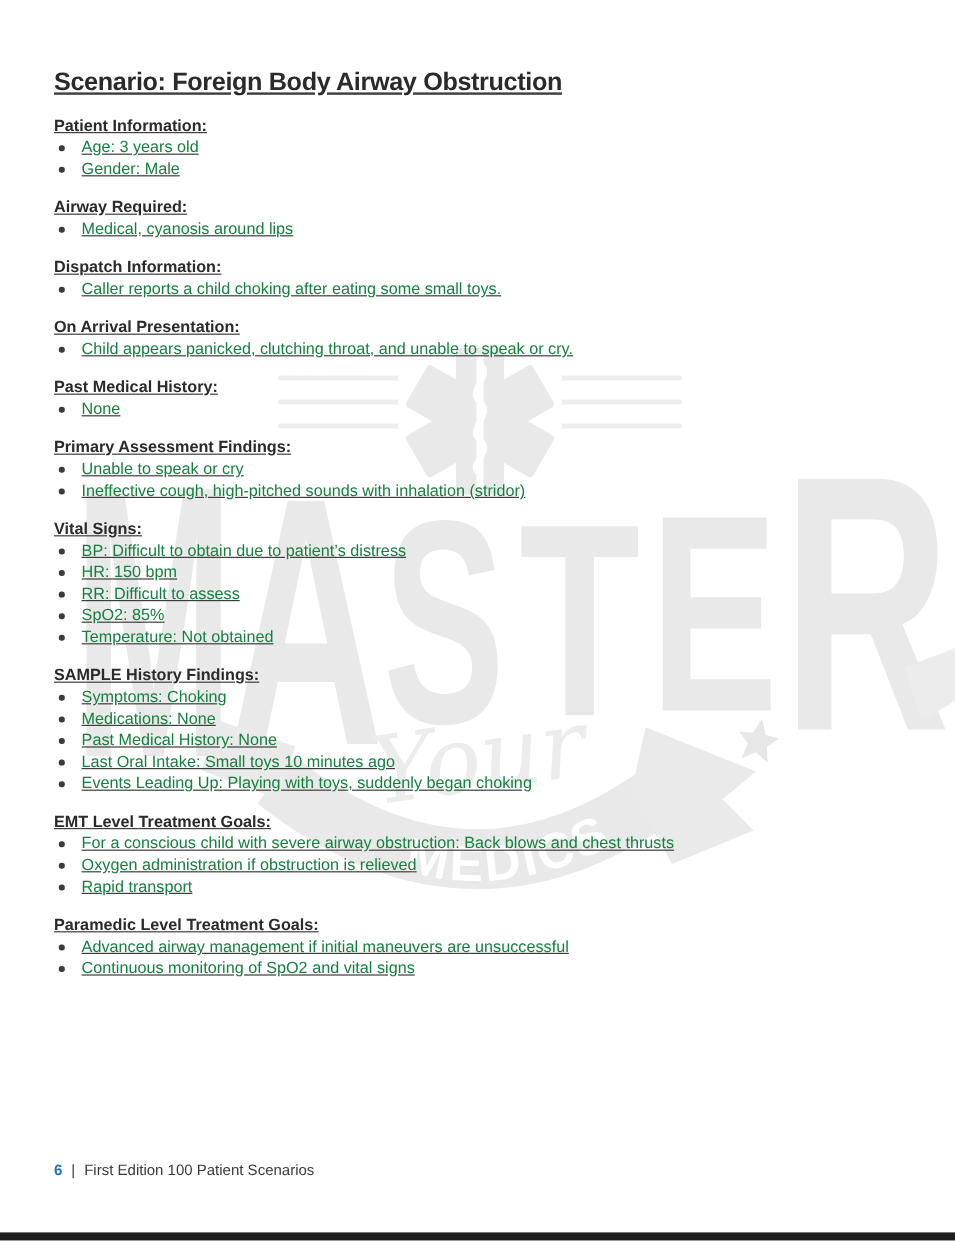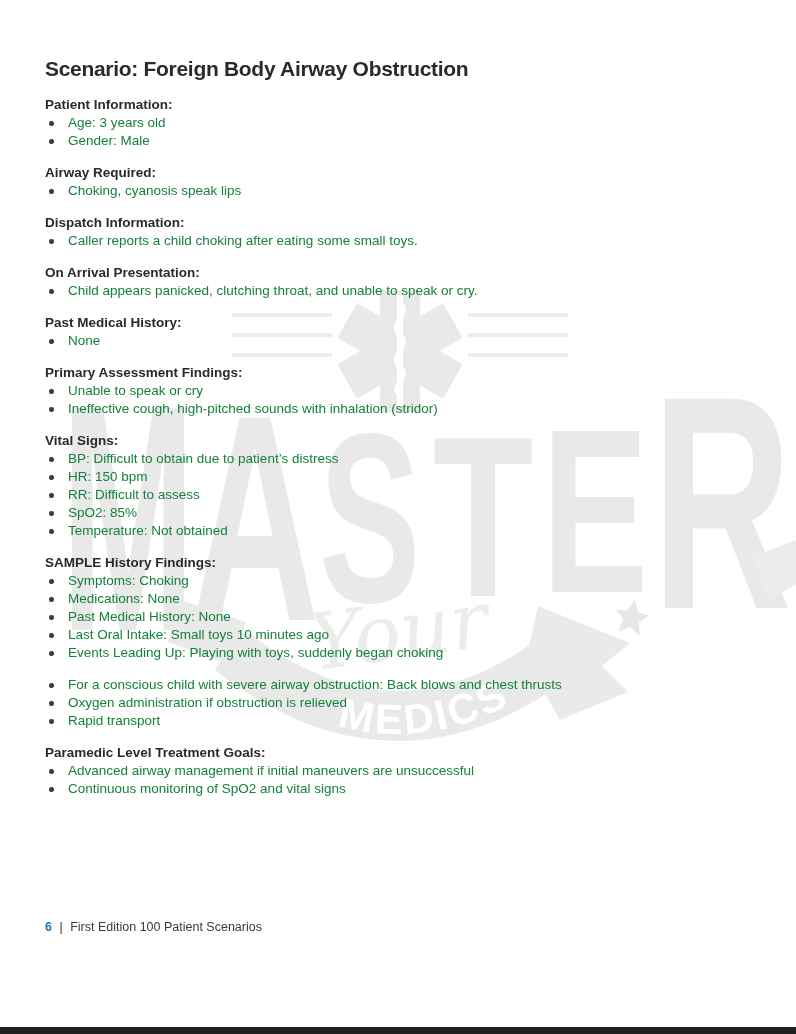--- a/index.html
+++ b/index.html
@@ -20,21 +20,21 @@
   .wm-your {
     font-family:"DejaVu Serif", serif; font-style:italic;
     font-size:78px; fill:#ececec;
   }
   .wm-medics {
     font-family:"Liberation Sans", sans-serif; font-weight:bold;
     font-size:42px; fill:#ffffff; letter-spacing:3px;
   }
   
   .content {
-    position:absolute; left:45px; top:56px; right:50px; z-index:2;
+    position:absolute; left:45px; top:56px; right:50px; z-index:2;text-decoration:underline;
   }
   h1.title {
     margin:0 0 14px 0; font-size:21px; line-height:26px;
     letter-spacing:-0.3px; font-weight:bold; color:#2c2a29;
   }
   section.sec { margin:0 0 14px 0; }
   h2.sec-heading {
     margin:0; font-size:13.5px; line-height:18px;
     font-weight:bold; color:#2c2a29;
   }
@@ -42,21 +42,21 @@
   ul.bullets li {
     position:relative; padding-left:23px;
     font-size:13.5px; line-height:18px; color:#15803d;
   }
   ul.bullets li::before {
     content:""; position:absolute; left:4px; top:7px;
     width:4.5px; height:4.5px; border-radius:50%; background:#3c3b3a;
   }
   
   .footer {
-    position:absolute; left:45px; top:919px; z-index:2;
+    position:absolute; left:45px; top:967px; z-index:2;
     font-size:12.5px; line-height:16px; color:#3b3a39;
   }
   .footer .page-num { color:#1f72b8; font-weight:bold; }
   .footer .sep { margin:0 4px; }
   .bottom-bar {
     position:absolute; left:0; right:0; bottom:0; height:7px;
     background:#1e1e21; z-index:3;
   }
 </style>
 </head>
@@ -115,21 +115,21 @@
     <h2 class="sec-heading">Patient Information:</h2>
     <ul class="bullets">
             <li>Age: 3 years old</li>
             <li>Gender: Male</li>
           </ul>
   </section>
 
   <section class="sec">
     <h2 class="sec-heading">Airway Required:</h2>
     <ul class="bullets">
-            <li>Choking, cyanosis speak lips</li>
+            <li>Medical, cyanosis around lips</li>
           </ul>
   </section>
 
   <section class="sec">
     <h2 class="sec-heading">Dispatch Information:</h2>
     <ul class="bullets">
             <li>Caller reports a child choking after eating some small toys.</li>
           </ul>
   </section>
 
@@ -171,20 +171,21 @@
     <ul class="bullets">
             <li>Symptoms: Choking</li>
             <li>Medications: None</li>
             <li>Past Medical History: None</li>
             <li>Last Oral Intake: Small toys 10 minutes ago</li>
             <li>Events Leading Up: Playing with toys, suddenly began choking</li>
           </ul>
   </section>
 
   <section class="sec">
+    <h2 class="sec-heading">EMT Level Treatment Goals:</h2>
     <ul class="bullets">
             <li>For a conscious child with severe airway obstruction: Back blows and chest thrusts</li>
             <li>Oxygen administration if obstruction is relieved</li>
             <li>Rapid transport</li>
           </ul>
   </section>
 
   <section class="sec">
     <h2 class="sec-heading">Paramedic Level Treatment Goals:</h2>
     <ul class="bullets">

